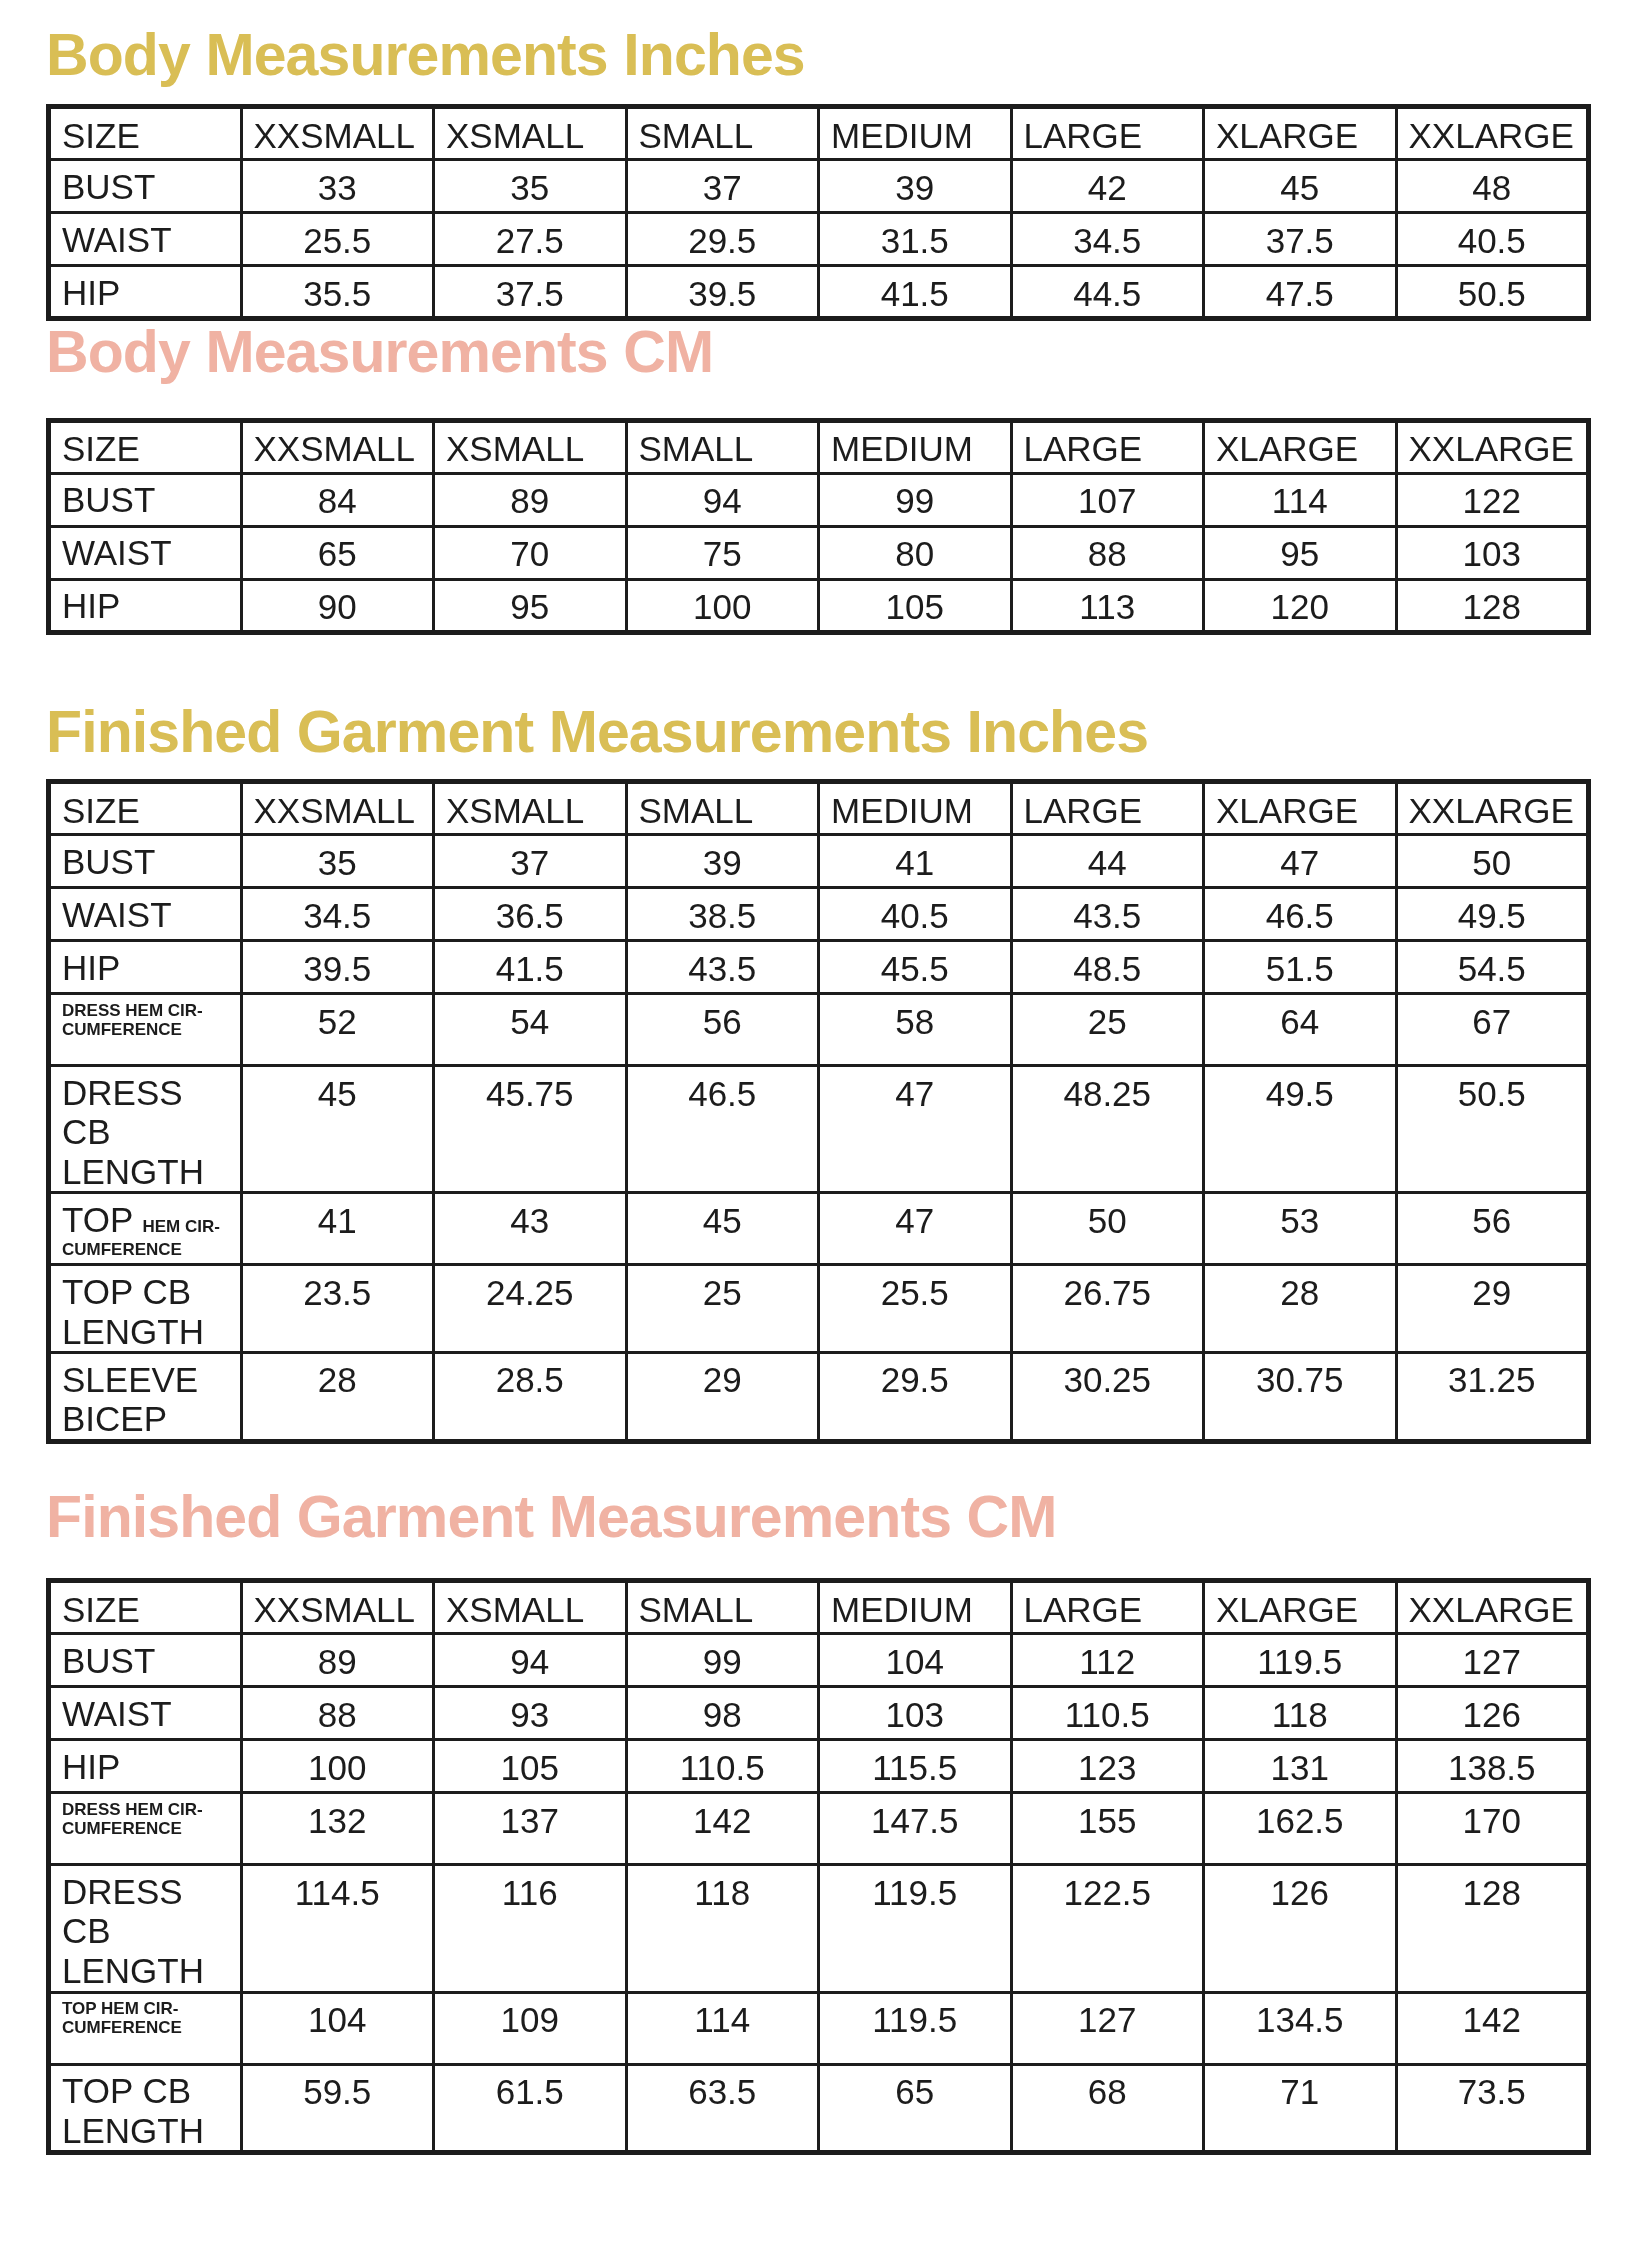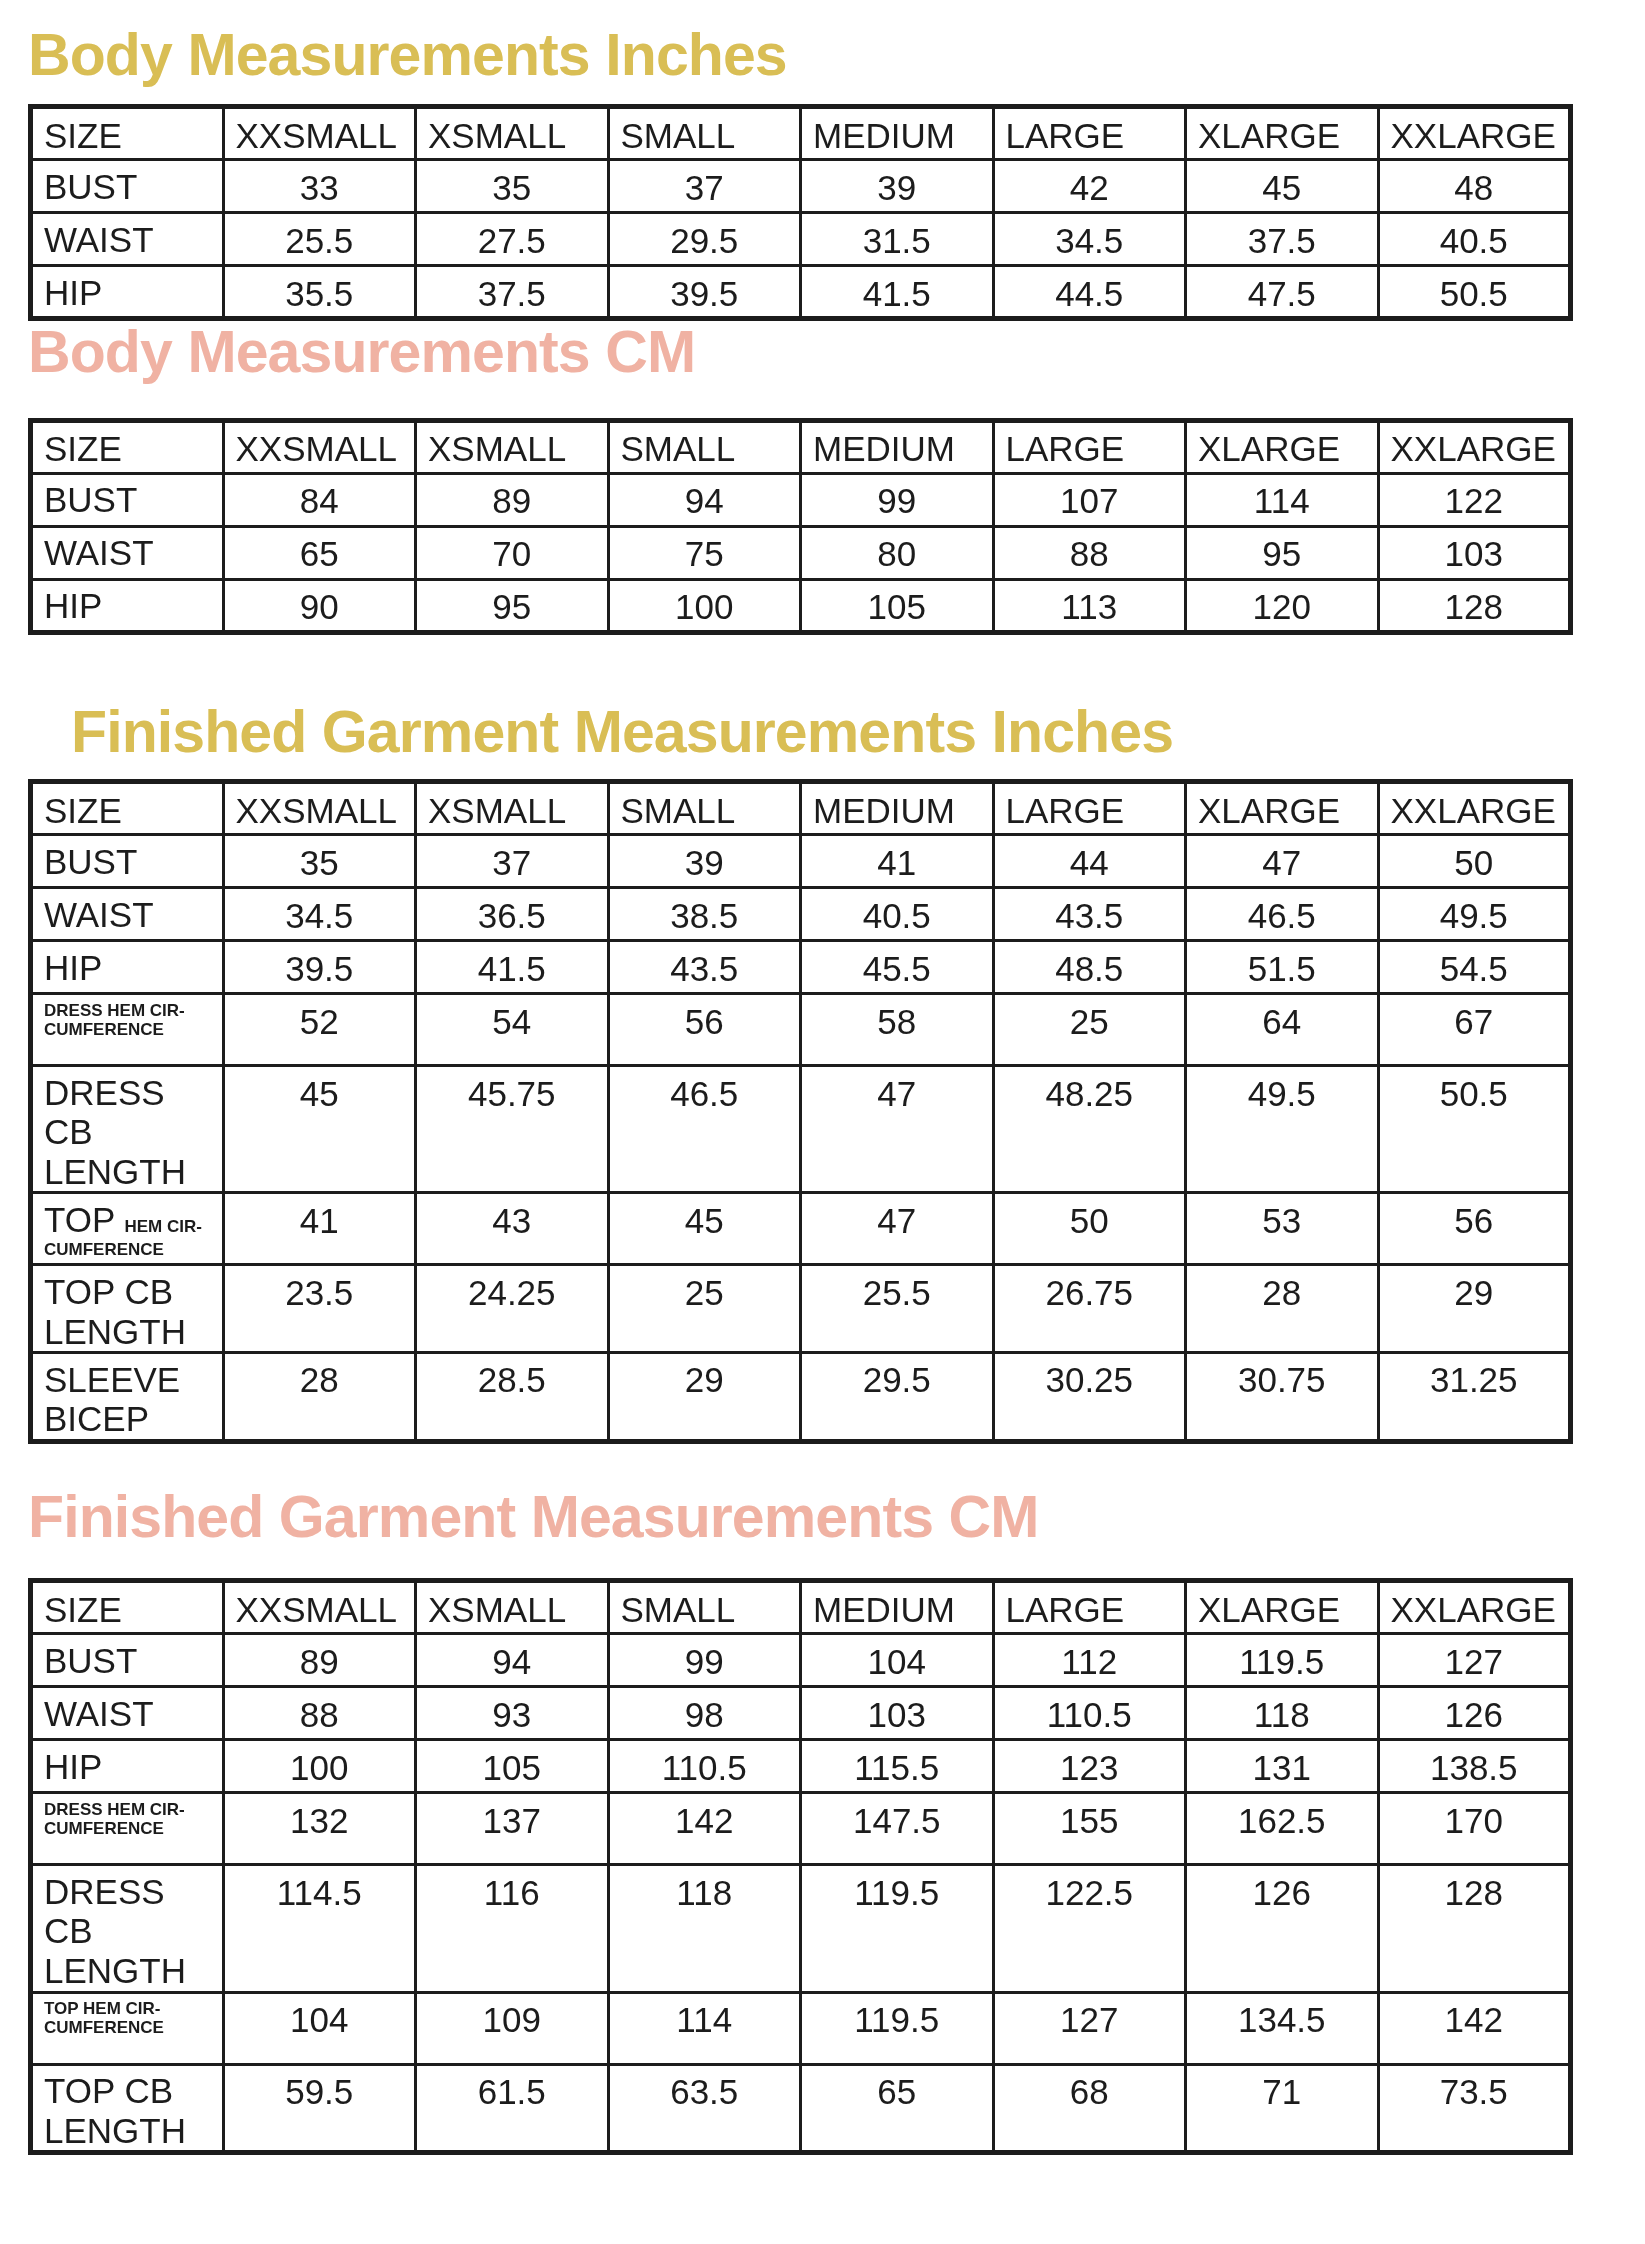--- a/index.html
+++ b/index.html
@@ -6,34 +6,34 @@
     margin: 0;
     padding: 0;
     background: #ffffff;
     font-family: "Liberation Sans", sans-serif;
     color: #1c1c1c;
   }
   .sheet {
     width: 1628px;
     height: 2244px;
     box-sizing: border-box;
-    padding-left: 28px;
+    padding-left: 46px;
     padding-right: 51px;
     overflow: hidden;
   }
   h1.section-title {
     font-size: 59px;
     font-weight: 600;
     letter-spacing: -0.9px;
     line-height: 1.08;
     margin: 0;
   }
   h1.t0 { padding-top: 24px; margin-bottom: 16.5px; }
   h1.t1 { margin-bottom: 33px; }
-  h1.t2 { margin-top: 66px; margin-bottom: 14.7px; margin-left: 43px; }
+  h1.t2 { margin-top: 66px; margin-bottom: 14.7px; }
   h1.t3 { margin-top: 42px; margin-bottom: 29px; }
 
   table.size-chart {
     border-collapse: collapse;
     table-layout: fixed;
     width: 1545px;
     border: 5.5px solid #1c1c1c;
   }
   table.size-chart th,
   table.size-chart td {

